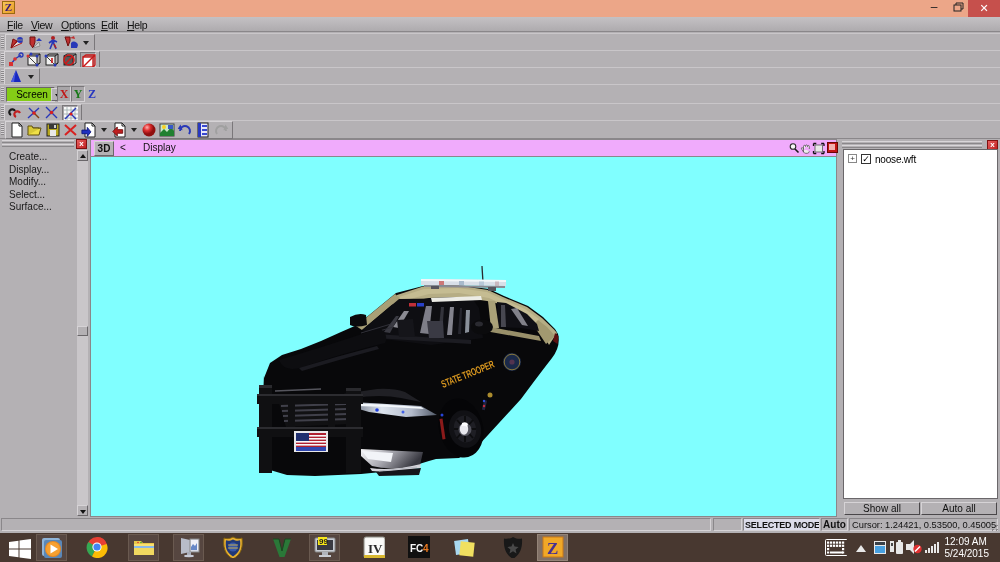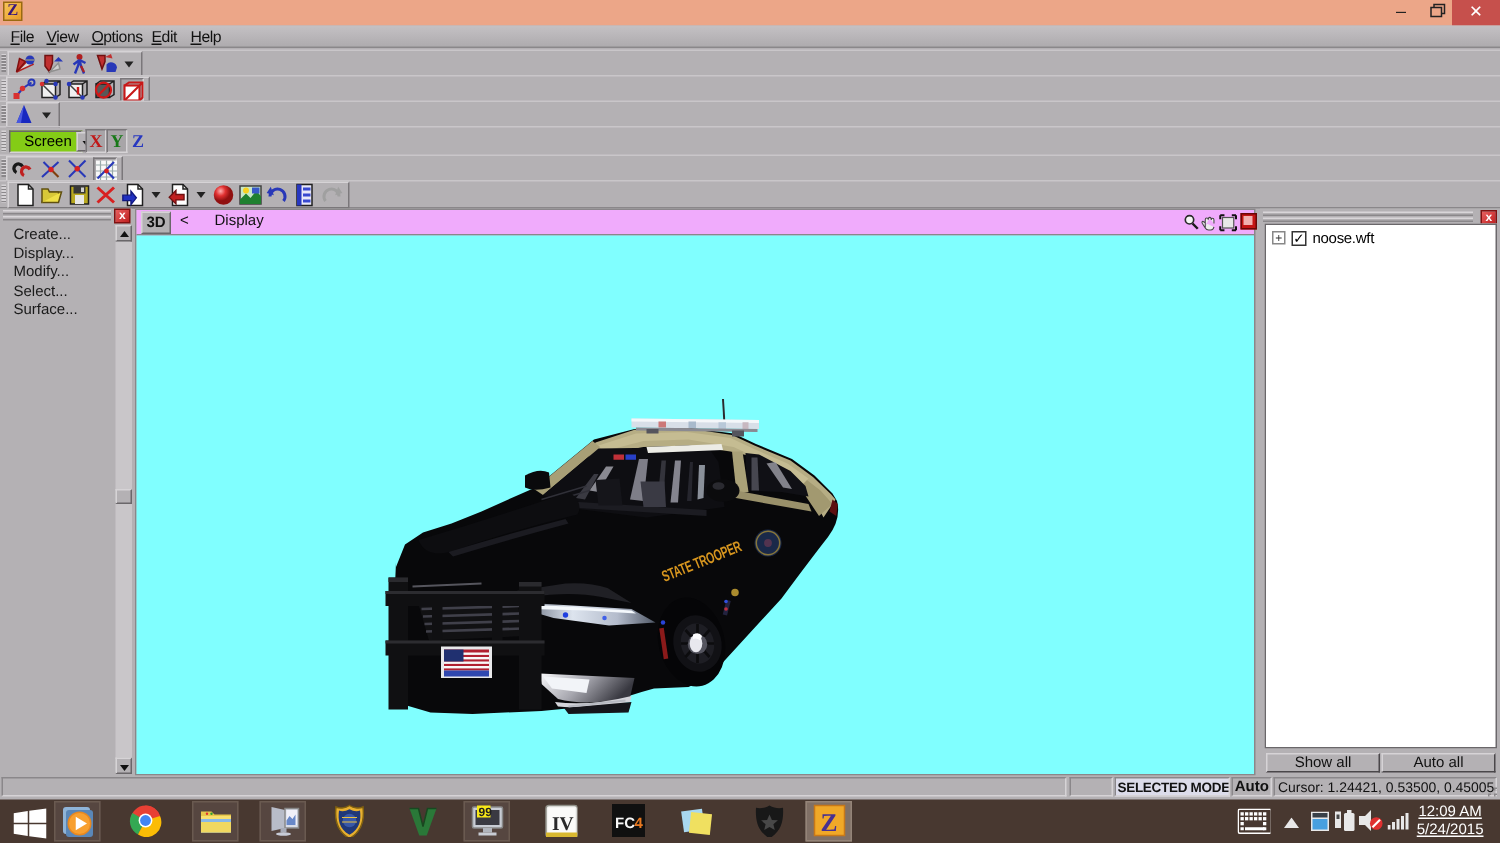--- a/index.html
+++ b/index.html
@@ -59,21 +59,21 @@
 
 
 #statusbar { left:0; top:517px; width:1000px; height:28px; background:#b4b1b4; font-size:10px; color:#111; }
 .spanel { position:absolute; top:1px; height:13px; white-space:nowrap; overflow:hidden; border:1px solid; border-color:#8a878a #d6d3d6 #d6d3d6 #8a878a; padding:0 3px; line-height:12px; }
 
 
 #taskbar { left:0; top:533px; width:1000px; height:29px; background:#483830; }
 .tkbox { position:absolute; top:1px; width:31px; height:27px; border:1px solid #6a5a50; background:#564640; }
 .tkactive { background:#807066; border:1px solid #948478; }
 .tkicon { position:absolute; top:3px; width:22px; height:22px; }
-#clock { position:absolute; right:11px; top:3px; text-align:center; color:#fff; font-size:10px; line-height:12px;text-decoration:underline; }
+#clock { position:absolute; right:11px; top:3px; text-align:left; color:#fff; font-size:10px; line-height:12px; }
 </style>
 </head>
 <body>
 <div id="root">
 
   <div class="abs" id="titlebar"></div>
   <div class="abs" id="zicon">Z</div>
   <div class="abs" id="btn-min">–</div>
   <div class="abs" id="btn-rest"><svg width="22" height="17">
         <rect x="8" y="5" width="7" height="6" fill="none" stroke="#222"></rect>

